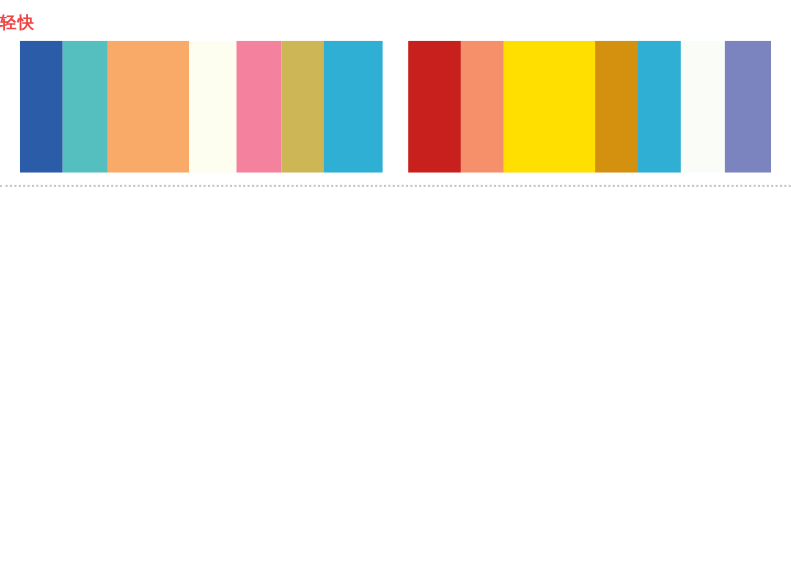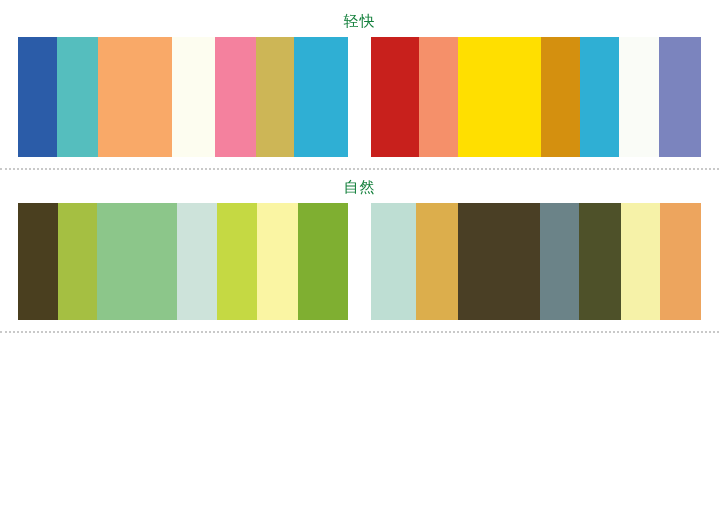--- a/index.html
+++ b/index.html
@@ -17,24 +17,24 @@
     position: relative;
     width: 719px;
     height: 516px;
     box-sizing: border-box;
   }
   .section {
     position: relative;
     width: 100%;
   }
   .section-title {
-    text-align: center;
+    text-align: left;
     font-size: 15px;
-    font-weight: normal;
-    color: #15803d;
+    font-weight: bold;
+    color: #ef4444;
     letter-spacing: 1px;
     line-height: 1;
   }
   .palette-row {
     display: flex;
     flex-direction: row;
     justify-content: space-between;
     align-items: flex-start;
     box-sizing: border-box;
   }
@@ -88,39 +88,15 @@
           <div class="swatch" style="background: rgb(255, 223, 0); width: 25.1515%;"></div>
           <div class="swatch" style="background: rgb(212, 144, 15); width: 11.8182%;"></div>
           <div class="swatch" style="background: rgb(47, 175, 212); width: 11.8182%;"></div>
           <div class="swatch" style="background: rgb(250, 252, 247); width: 12.1212%;"></div>
           <div class="swatch" style="background: rgb(123, 132, 190); width: 12.7273%;"></div>
         </div>
     </div>
     <div class="divider div-1"></div>
   </div>
 
-  <div class="section sec-2">
-    <div class="section-title title-2">自然</div>
-    <div class="palette-row">
-      <div class="palette" id="p1l">
-          <div class="swatch" style="background: rgb(74, 63, 31); width: 12.1212%;"></div>
-          <div class="swatch" style="background: rgb(165, 191, 66); width: 11.8182%;"></div>
-          <div class="swatch" style="background: rgb(140, 198, 138); width: 24.2424%;"></div>
-          <div class="swatch" style="background: rgb(205, 227, 218); width: 12.1212%;"></div>
-          <div class="swatch" style="background: rgb(197, 217, 67); width: 12.1212%;"></div>
-          <div class="swatch" style="background: rgb(250, 245, 163); width: 12.4242%;"></div>
-          <div class="swatch" style="background: rgb(127, 175, 49); width: 15.1515%;"></div>
-        </div>
-      <div class="palette" id="p1r">
-          <div class="swatch" style="background: rgb(190, 222, 211); width: 13.6364%;"></div>
-          <div class="swatch" style="background: rgb(220, 174, 76); width: 12.7273%;"></div>
-          <div class="swatch" style="background: rgb(74, 63, 37); width: 24.8485%;"></div>
-          <div class="swatch" style="background: rgb(107, 131, 136); width: 11.8182%;"></div>
-          <div class="swatch" style="background: rgb(78, 81, 41); width: 12.7273%;"></div>
-          <div class="swatch" style="background: rgb(246, 242, 168); width: 11.8182%;"></div>
-          <div class="swatch" style="background: rgb(237, 165, 94); width: 12.4242%;"></div>
-        </div>
-    </div>
-    <div class="divider div-2"></div>
-  </div>
 
 
 </div>
 
 </body></html>

